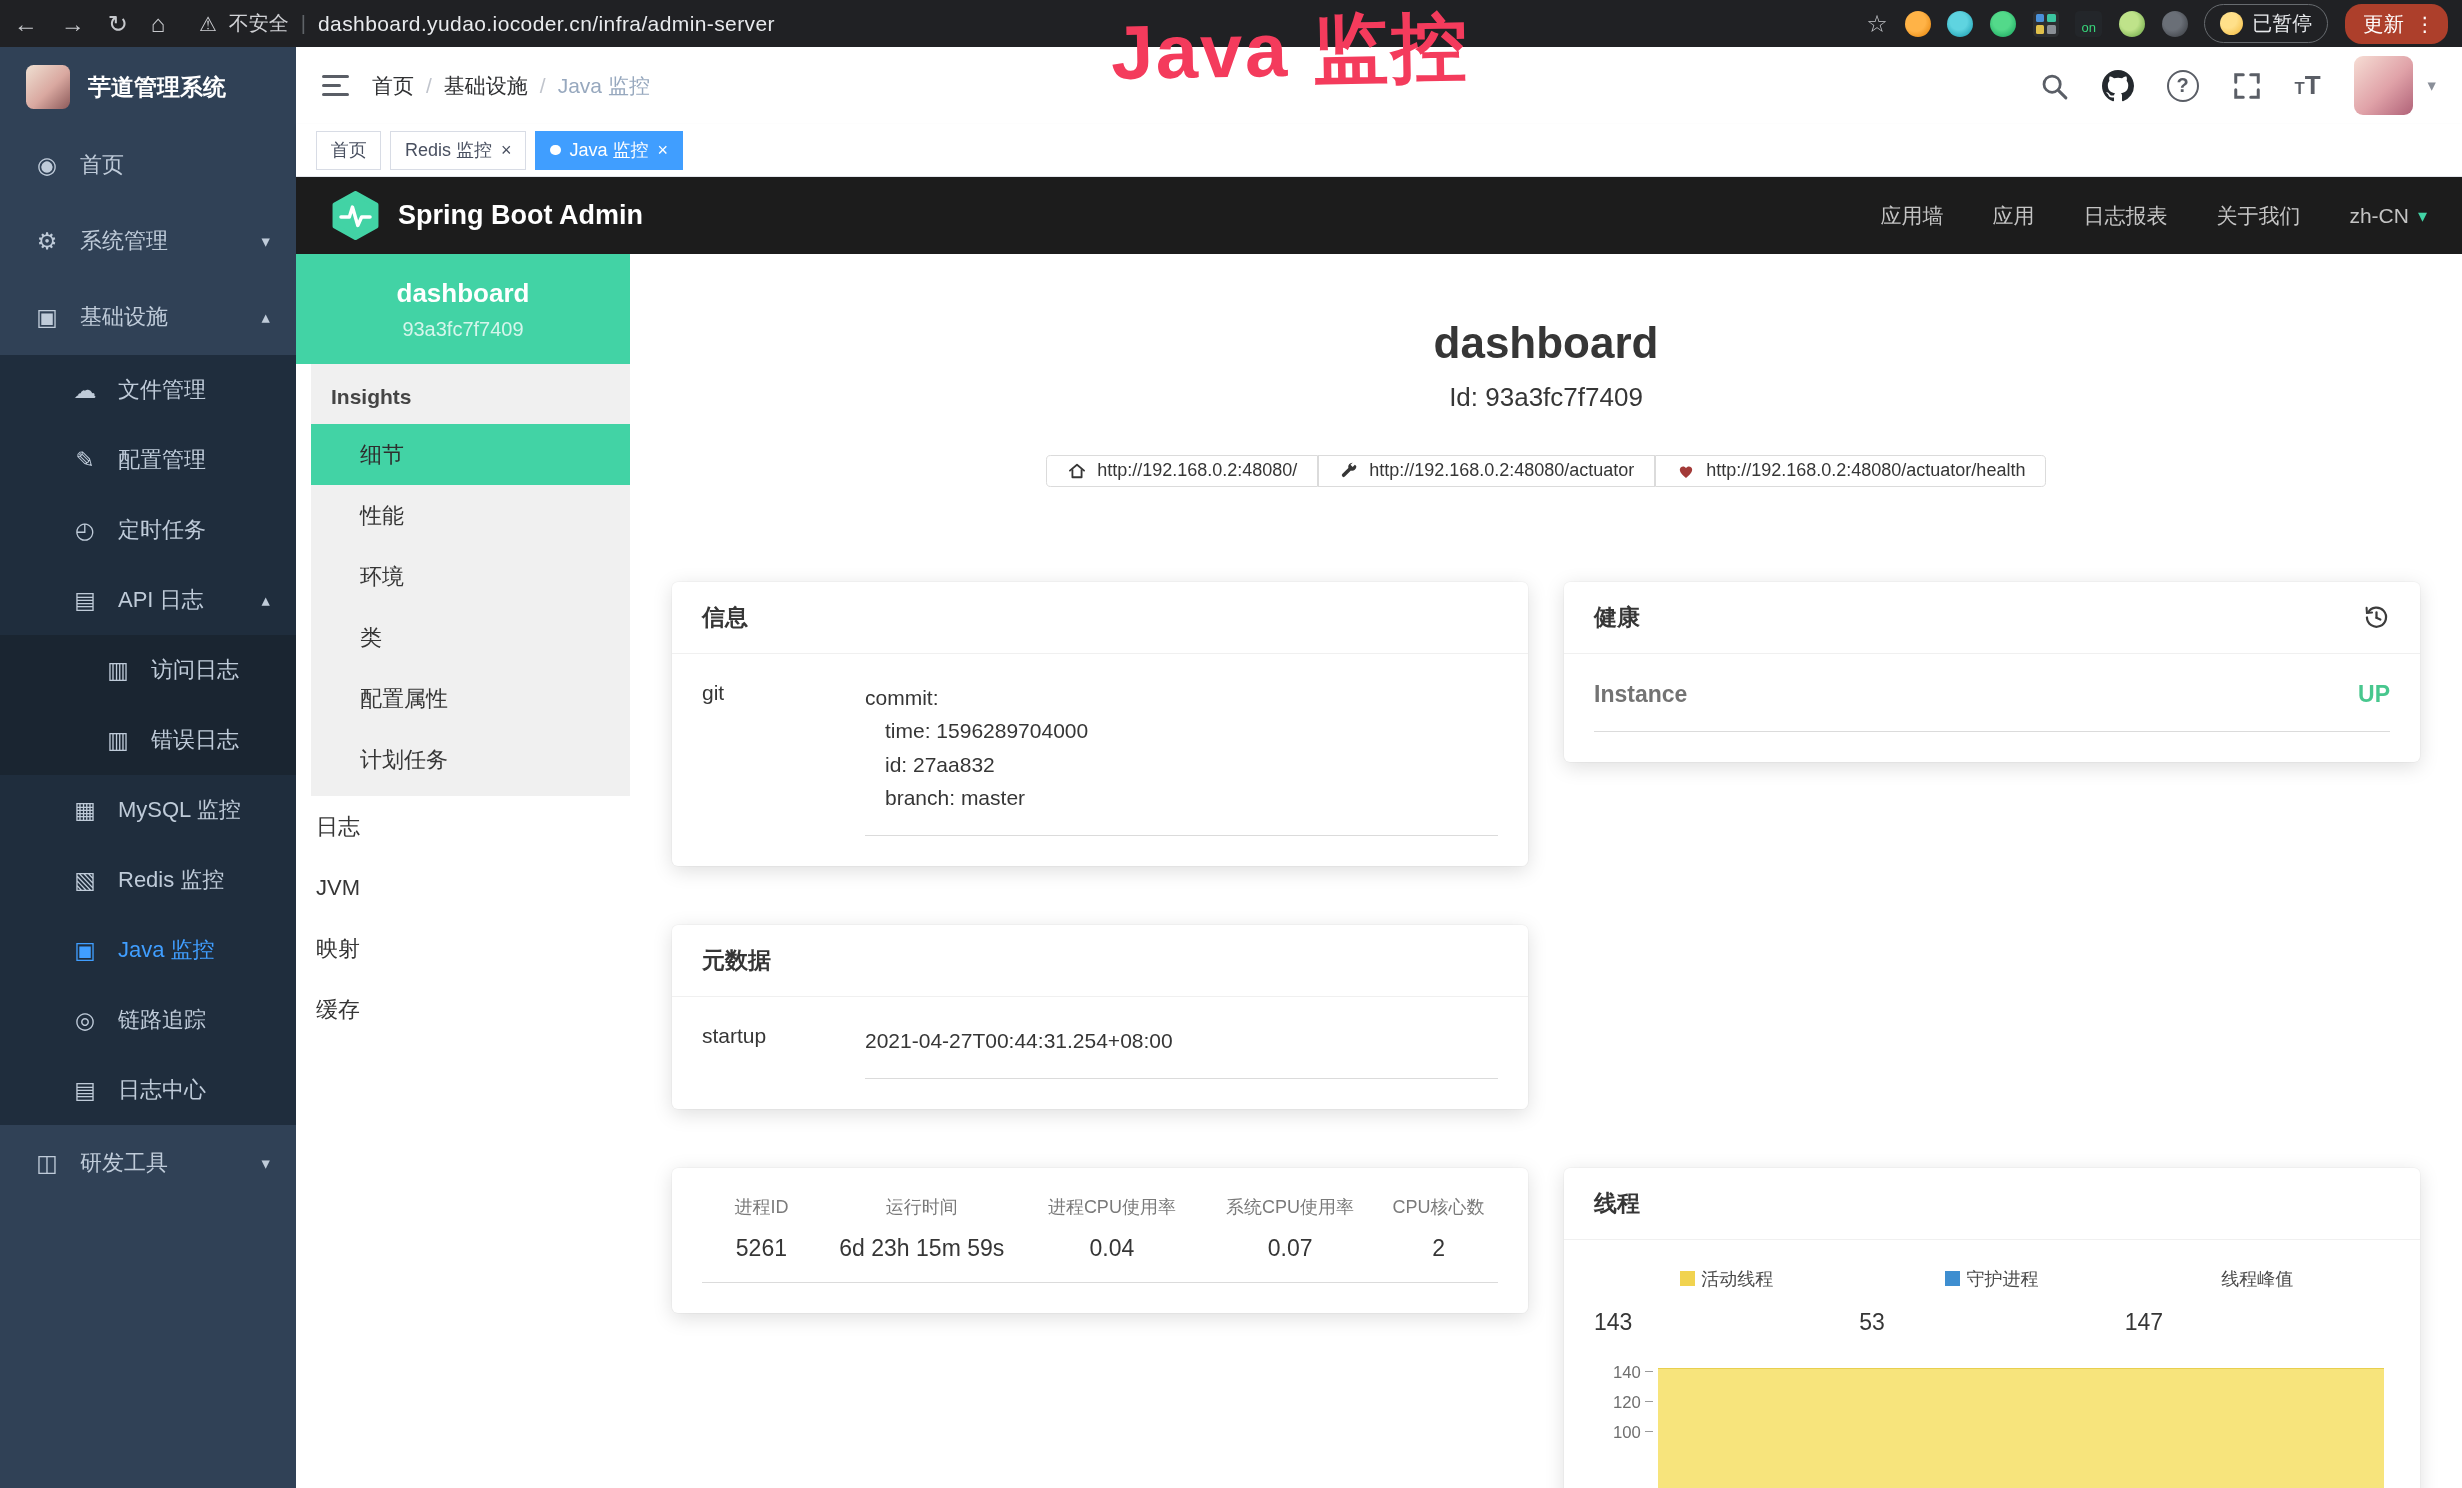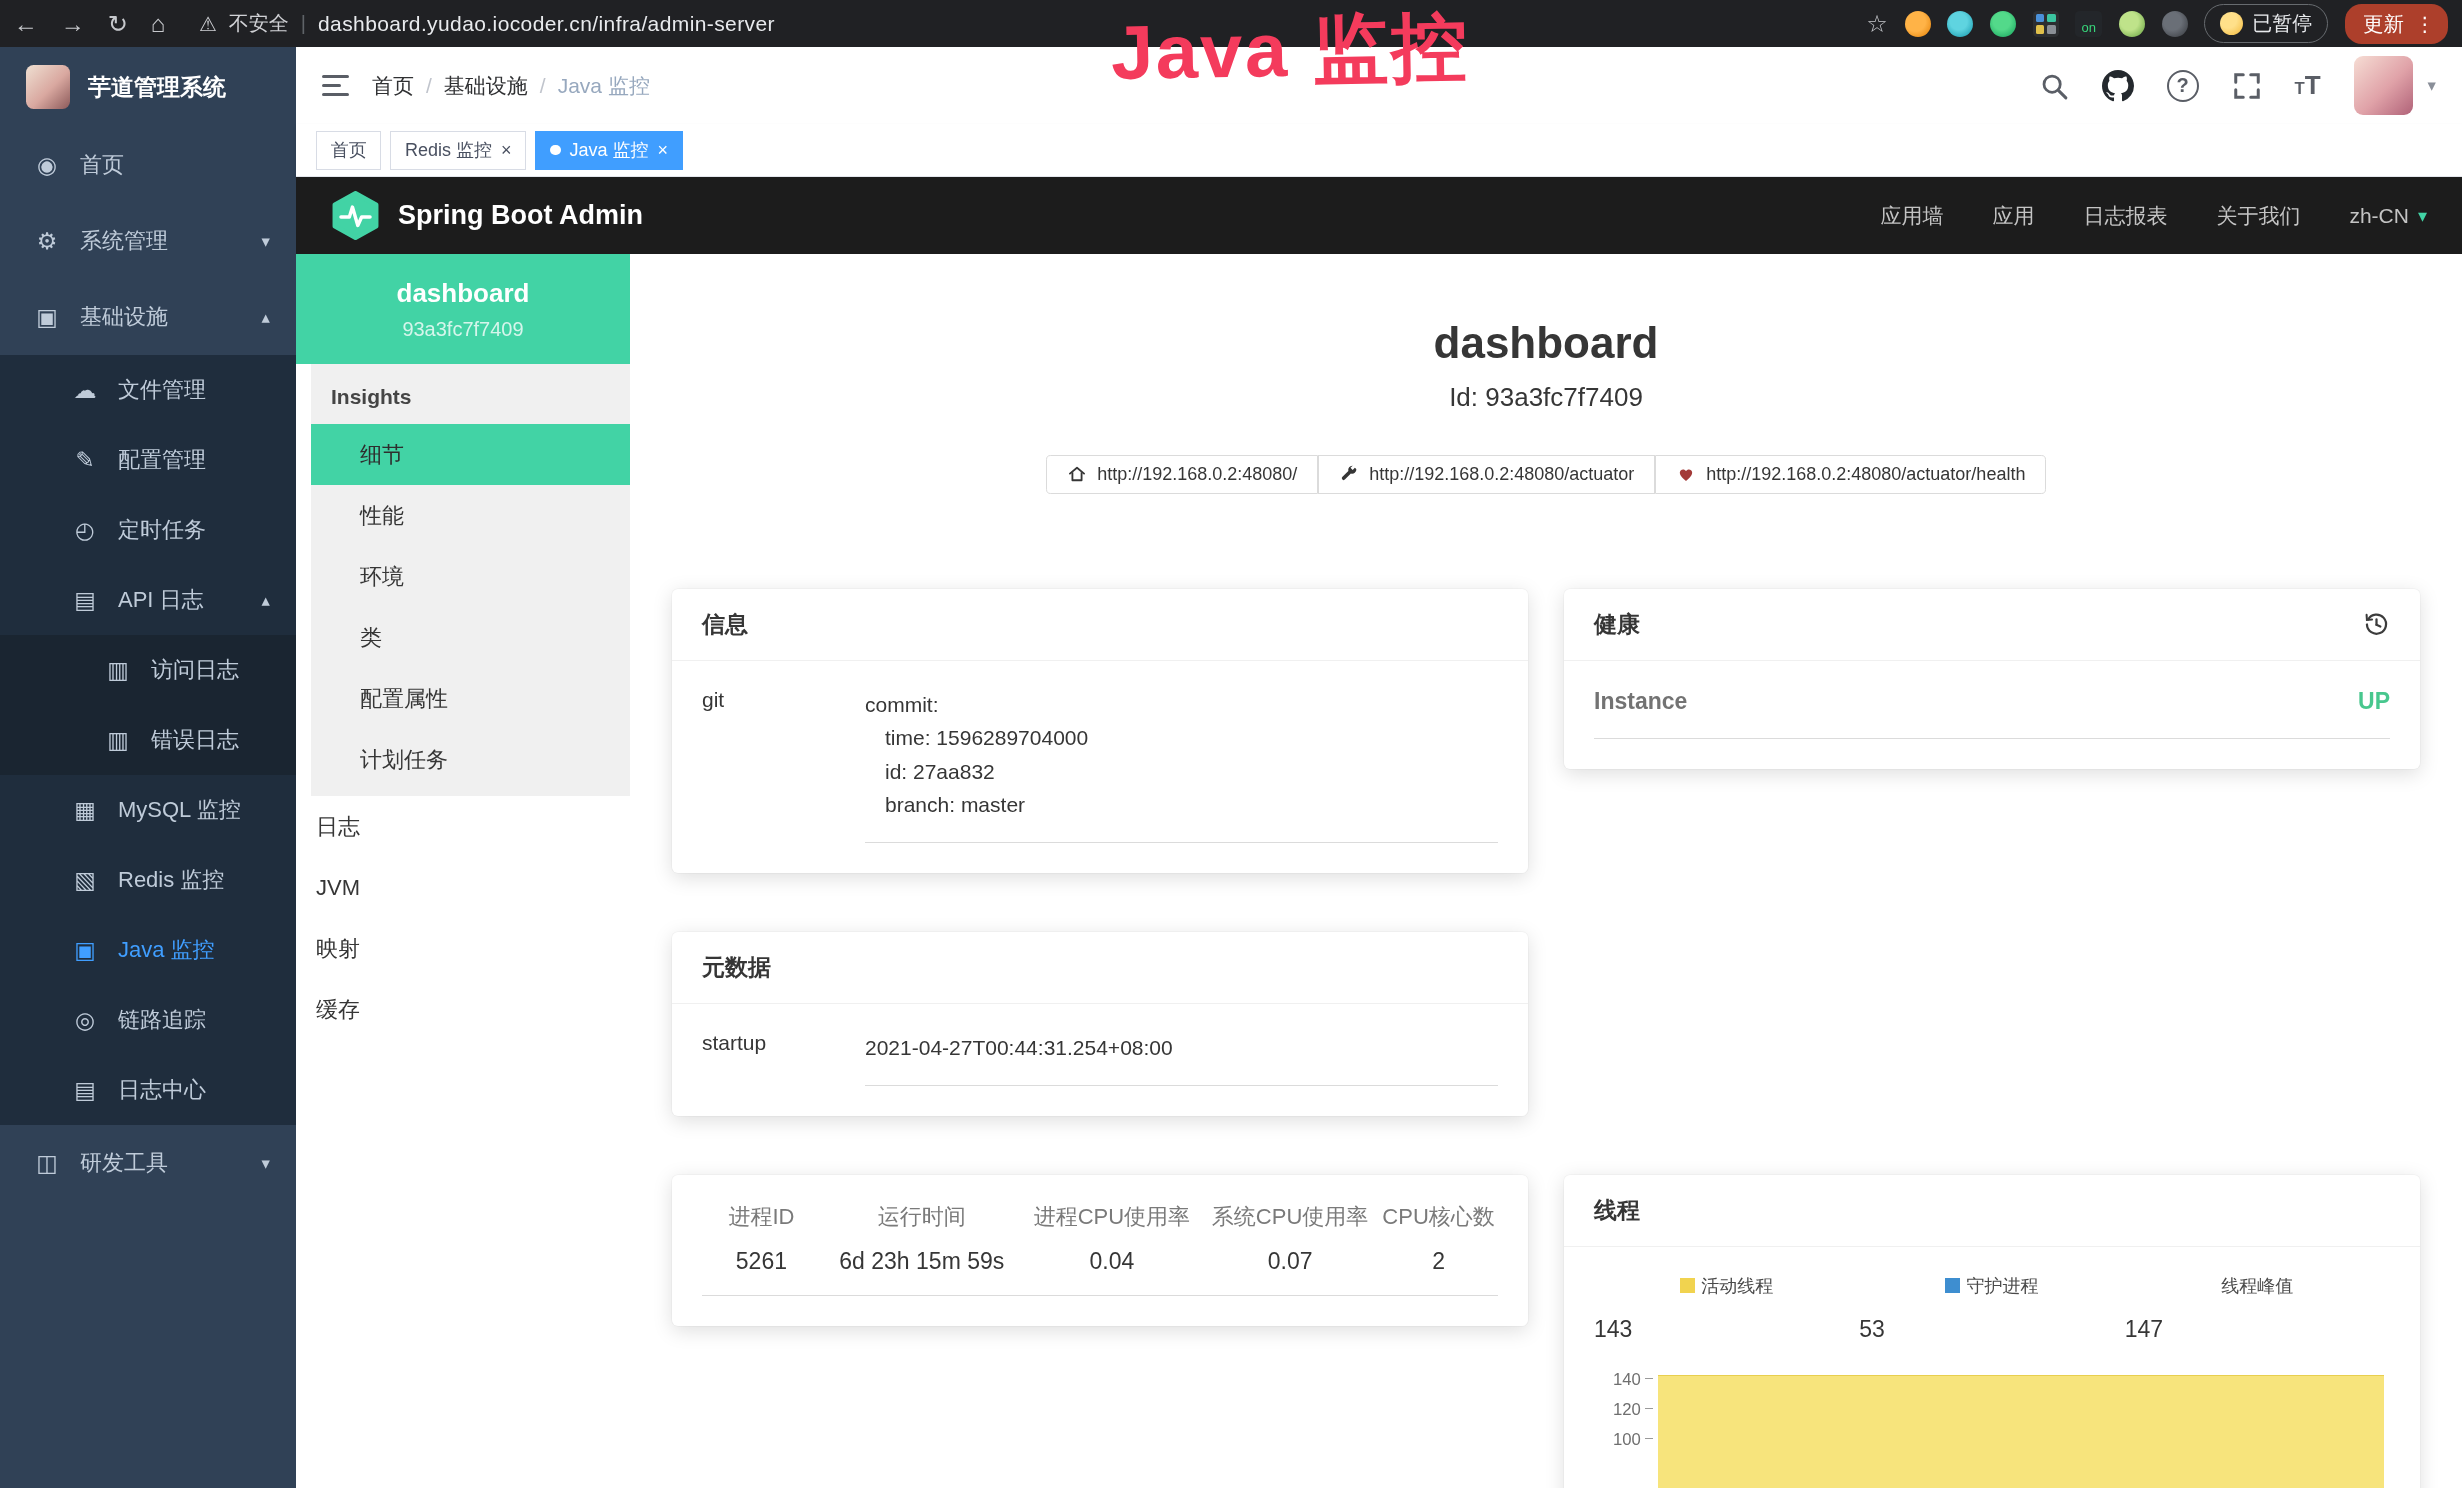--- a/index.html
+++ b/index.html
@@ -94,21 +94,21 @@
   .menu-label { font-size:21px; font-weight:bold; color:#454545; padding:21px 20px 15px; }
   .smi { height:61px; display:flex; align-items:center; font-size:22px; color:#363636; cursor:pointer; }
   .smi.indent { padding-left:49px; }
   .smi.rootpad { padding-left:20px; }
   .smi.active { background:#42d3a5; color:#2e2e2e; }
 
   .sba-main { flex:1; min-width:0; background:#fff; padding:64px 42px 0; overflow:hidden; }
   .page-title { text-align:center; font-size:44px; font-weight:bold; color:#363636; }
   .page-sub { text-align:center; font-size:26px; color:#363636; margin-top:13.7px; }
   .links-row { display:flex; justify-content:center; margin-top:42px; }
-  .linkbtn { display:flex; align-items:center; gap:10.6px; border:0.8px solid #dbdbdb; background:#fff; padding:0 20px; height:39px; font-size:18px; color:#363636; cursor:pointer; margin-left:-0.8px; }
+  .linkbtn { display:flex; align-items:center; gap:10.6px; border:0.8px solid #dbdbdb; background:#fff; padding:0 20px; height:32px; font-size:18px; color:#363636; cursor:pointer; margin-left:-0.8px; }
   .linkbtn:first-child { border-radius:4.6px 0 0 4.6px; margin-left:0; }
   .linkbtn:last-child { border-radius:0 4.6px 4.6px 0; }
 
   .cards { margin-top:95px; display:grid; grid-template-columns:1fr 1fr; column-gap:36px; row-gap:59px; align-items:start; }
   .card { background:#fff; border-radius:6px; box-shadow:0 4.6px 20px rgba(10,10,10,.13), 0 0 0 0.8px rgba(10,10,10,.03); }
   .card-info { grid-column:1; grid-row:1; }
   .card-health { grid-column:2; grid-row:1; }
   .card-meta { grid-column:1; grid-row:2; }
   .card-process { grid-column:1; grid-row:3; }
   .card-threads { grid-column:2; grid-row:3; }
@@ -120,21 +120,21 @@
   .kv-row .k { width:163px; flex:none; }
   .kv-row .v { flex:1; border-bottom:0.8px solid #dbdbdb; padding-bottom:20px; line-height:1.6; }
   .v .sub { margin-left:20px; }
 
   .health-row { display:flex; justify-content:space-between; align-items:center; border-bottom:0.8px solid #dbdbdb; padding-bottom:23px; font-size:23px; }
   .health-row .hk { font-weight:bold; color:#737373; }
   .status-up { color:#48c78e; font-weight:bold; }
 
   .ptable .phead, .ptable .pvals { display:flex; text-align:center; }
   .pc0{flex:1.0}.pc1{flex:1.7}.pc2{flex:1.5}.pc3{flex:1.5}.pc4{flex:1.0}
-  .ptable .phead { font-size:22px; color:#7a7a7a; }
+  .ptable .phead { font-size:18px; color:#7a7a7a; }
   .ptable .pvals { font-size:23px; color:#363636; margin-top:16.7px; border-bottom:0.8px solid #dbdbdb; padding-bottom:20px; }
 
   .tlegend { display:flex; text-align:left; font-size:18px; color:#4a4a4a; }
   .tl { flex:1; }
   .tl .lbl { display:flex; align-items:center; justify-content:center; gap:6px; }
   .sq { width:15px; height:15px; display:inline-block; }
   .sq.yellow { background:#f1d34f; }
   .sq.blue { background:#3e8ed0; }
   .tl .val { font-size:23px; color:#363636; margin-top:18px; }
 

